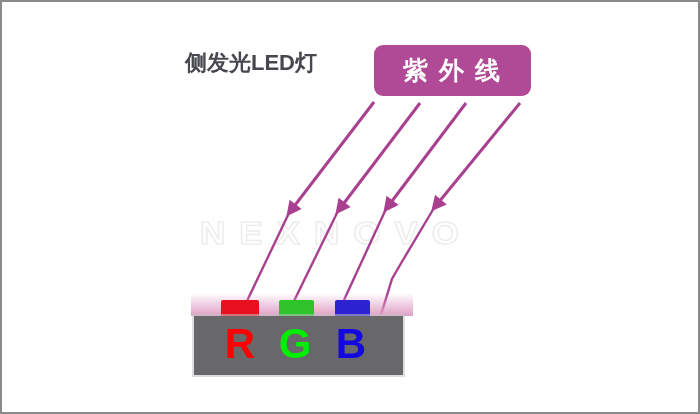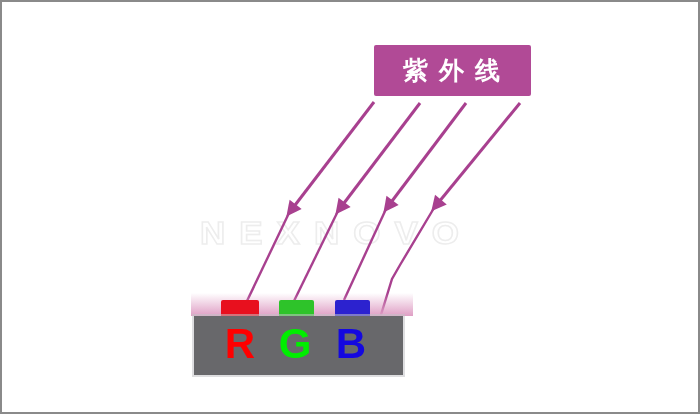--- a/index.html
+++ b/index.html
@@ -39,21 +39,21 @@
     color: #47484f;
     white-space: nowrap;
   }
 
   .uv-box {
     position: absolute;
     left: 372px;
     top: 43px;
     width: 157px;
     height: 51px;
-    border-radius: 2px;
+    border-radius: 9px;
     background: #b14a96;
     display: flex;
     align-items: center;
     justify-content: center;
   }
   .uv-box span {
     color: #ffffff;
     font-size: 25px;
     font-weight: bold;
     letter-spacing: 2px;
@@ -108,20 +108,21 @@
   .led-letter.g { left: 101px; }
   .led-letter.b { left: 157px; }
 </style>
 </head>
 <body>
 
 <div class="canvas" style="border-color: rgb(138, 138, 138);">
 
   <div class="watermark">NEXNOVO</div>
 
+  <div class="diagram-title" style="color: rgb(71, 72, 79);">侧发光LED灯</div>
 
   <div class="uv-box" style="background-color: rgb(177, 74, 150);">
     <span style="color: rgb(255, 255, 255);">紫 外 线</span>
   </div>
 
   <svg class="rays-svg" viewBox="0 0 700 414" xmlns="http://www.w3.org/2000/svg">
     <defs>
       <marker id="arrowhead" viewBox="0 0 10 10" refX="7" refY="5" markerWidth="5.5" markerHeight="5.5" orient="auto">
         <path d="M0.4,0.4 L9.6,5 L0.4,9.6 Z" fill="#a8408f"></path>
       </marker>

